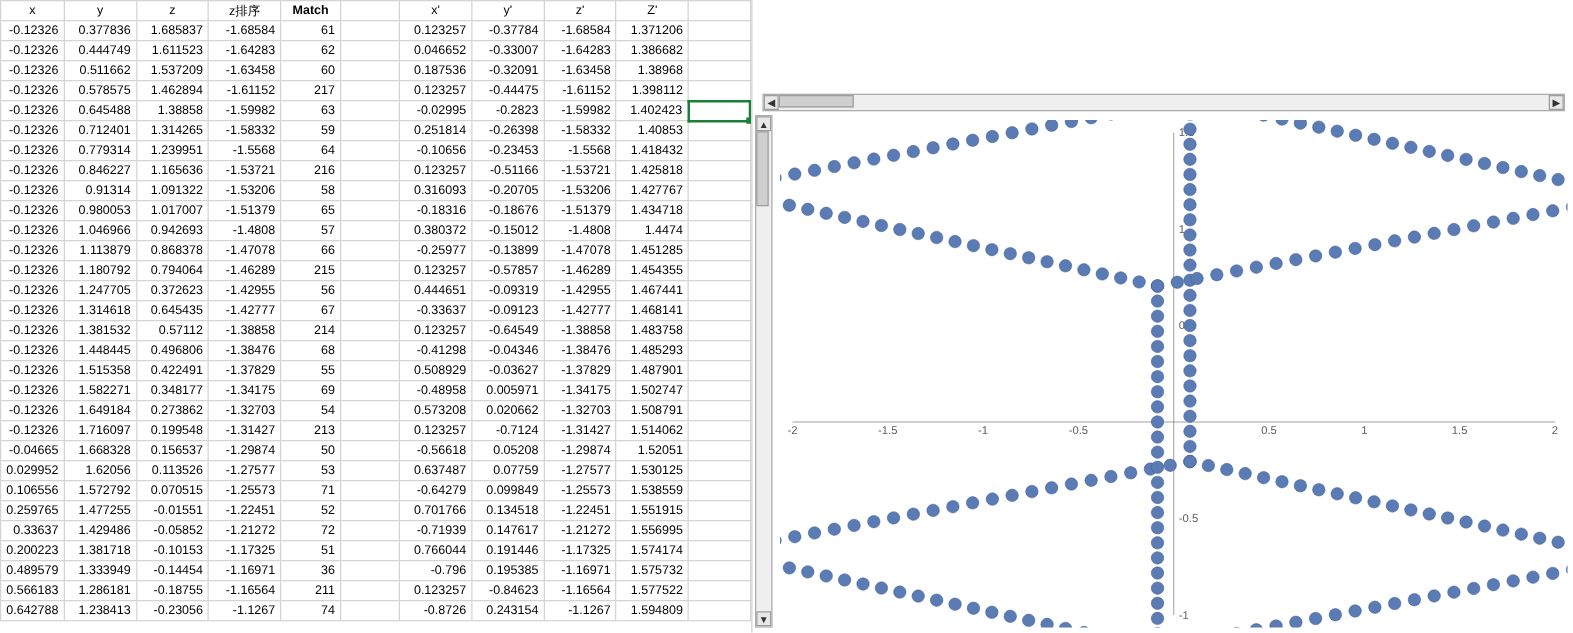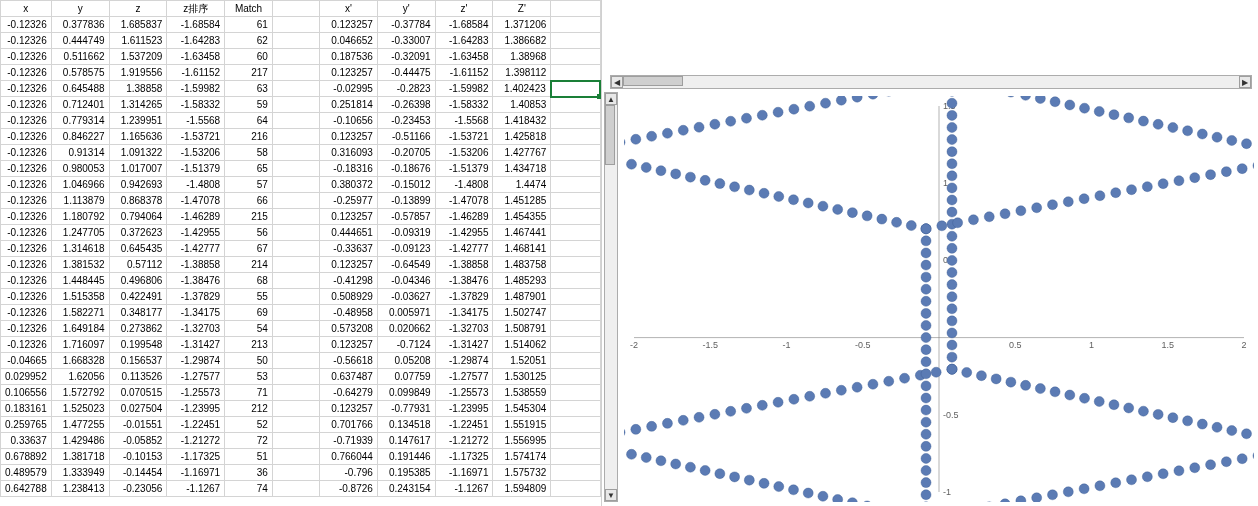--- a/index.html
+++ b/index.html
@@ -33,21 +33,21 @@
   }
   th {
     text-align: center;
     font-weight: normal;
     background: #fff;
   }
   .col-x1 { width: 48px; }
   .col-y1 { width: 58px; }
   .col-z1 { width: 58px; }
   .col-zs { width: 58px; }
-  .col-match { width: 48px; }
+  .col-match { width: 48px; font-weight: bold; }
   .col-gap { width: 48px; }
   .col-x2 { width: 58px; }
   .col-y2 { width: 58px; }
   .col-z2 { width: 58px; }
   .col-zz { width: 58px; }
   .col-tail { width: 50px; }
   .selected-cell {
     border: 2px solid #1a7f37 !important;
     position: relative;
   }
@@ -176,21 +176,21 @@
           <td></td>
           <td>0.187536</td>
           <td>-0.32091</td>
           <td>-1.63458</td>
           <td>1.38968</td>
           <td></td>
         </tr>
         <tr>
           <td>-0.12326</td>
           <td>0.578575</td>
-          <td>1.919556</td>
+          <td>1.462894</td>
           <td>-1.61152</td>
           <td>217</td>
           <td></td>
           <td>0.123257</td>
           <td>-0.44475</td>
           <td>-1.61152</td>
           <td>1.398112</td>
           <td></td>
         </tr>
         <tr>
@@ -447,33 +447,20 @@
           <td>-1.25573</td>
           <td>71</td>
           <td></td>
           <td>-0.64279</td>
           <td>0.099849</td>
           <td>-1.25573</td>
           <td>1.538559</td>
           <td></td>
         </tr>
         <tr>
-          <td>0.183161</td>
-          <td>1.525023</td>
-          <td>0.027504</td>
-          <td>-1.23995</td>
-          <td>212</td>
-          <td></td>
-          <td>0.123257</td>
-          <td>-0.77931</td>
-          <td>-1.23995</td>
-          <td>1.545304</td>
-          <td></td>
-        </tr>
-        <tr>
           <td>0.259765</td>
           <td>1.477255</td>
           <td>-0.01551</td>
           <td>-1.22451</td>
           <td>52</td>
           <td></td>
           <td>0.701766</td>
           <td>0.134518</td>
           <td>-1.22451</td>
           <td>1.551915</td>
@@ -486,21 +473,21 @@
           <td>-1.21272</td>
           <td>72</td>
           <td></td>
           <td>-0.71939</td>
           <td>0.147617</td>
           <td>-1.21272</td>
           <td>1.556995</td>
           <td></td>
         </tr>
         <tr>
-          <td>0.678892</td>
+          <td>0.200223</td>
           <td>1.381718</td>
           <td>-0.10153</td>
           <td>-1.17325</td>
           <td>51</td>
           <td></td>
           <td>0.766044</td>
           <td>0.191446</td>
           <td>-1.17325</td>
           <td>1.574174</td>
           <td></td>
@@ -509,20 +496,33 @@
           <td>0.489579</td>
           <td>1.333949</td>
           <td>-0.14454</td>
           <td>-1.16971</td>
           <td>36</td>
           <td></td>
           <td>-0.796</td>
           <td>0.195385</td>
           <td>-1.16971</td>
           <td>1.575732</td>
+          <td></td>
+        </tr>
+        <tr>
+          <td>0.566183</td>
+          <td>1.286181</td>
+          <td>-0.18755</td>
+          <td>-1.16564</td>
+          <td>211</td>
+          <td></td>
+          <td>0.123257</td>
+          <td>-0.84623</td>
+          <td>-1.16564</td>
+          <td>1.577522</td>
           <td></td>
         </tr>
         <tr>
           <td>0.642788</td>
           <td>1.238413</td>
           <td>-0.23056</td>
           <td>-1.1267</td>
           <td>74</td>
           <td></td>
           <td>-0.8726</td>

